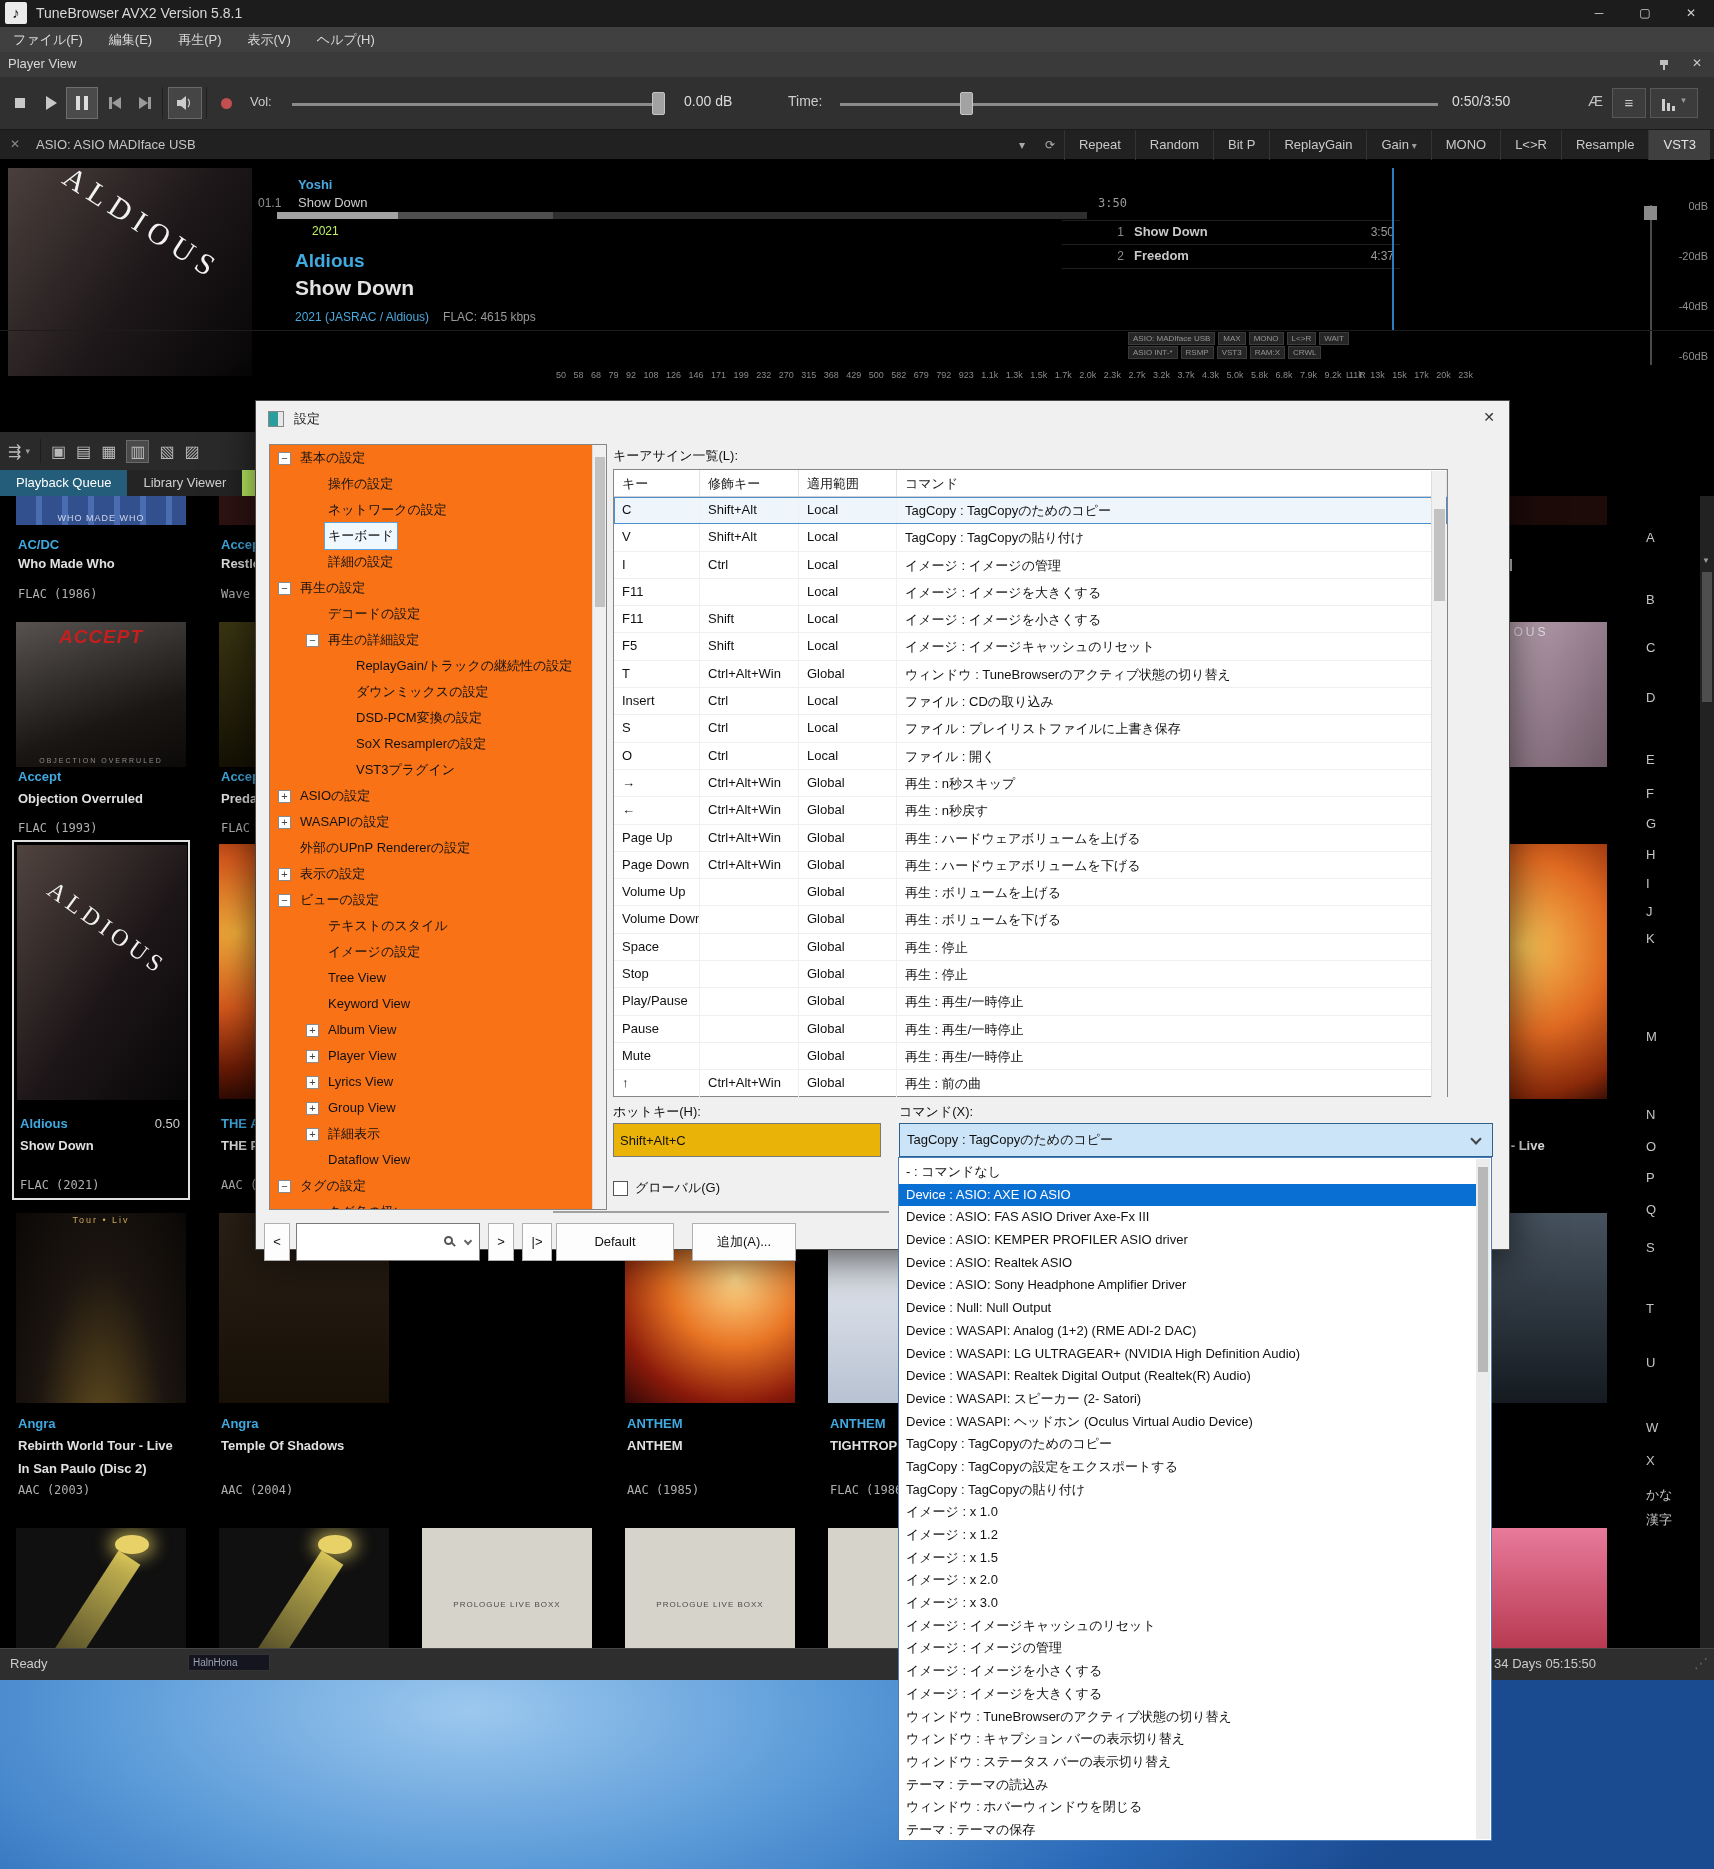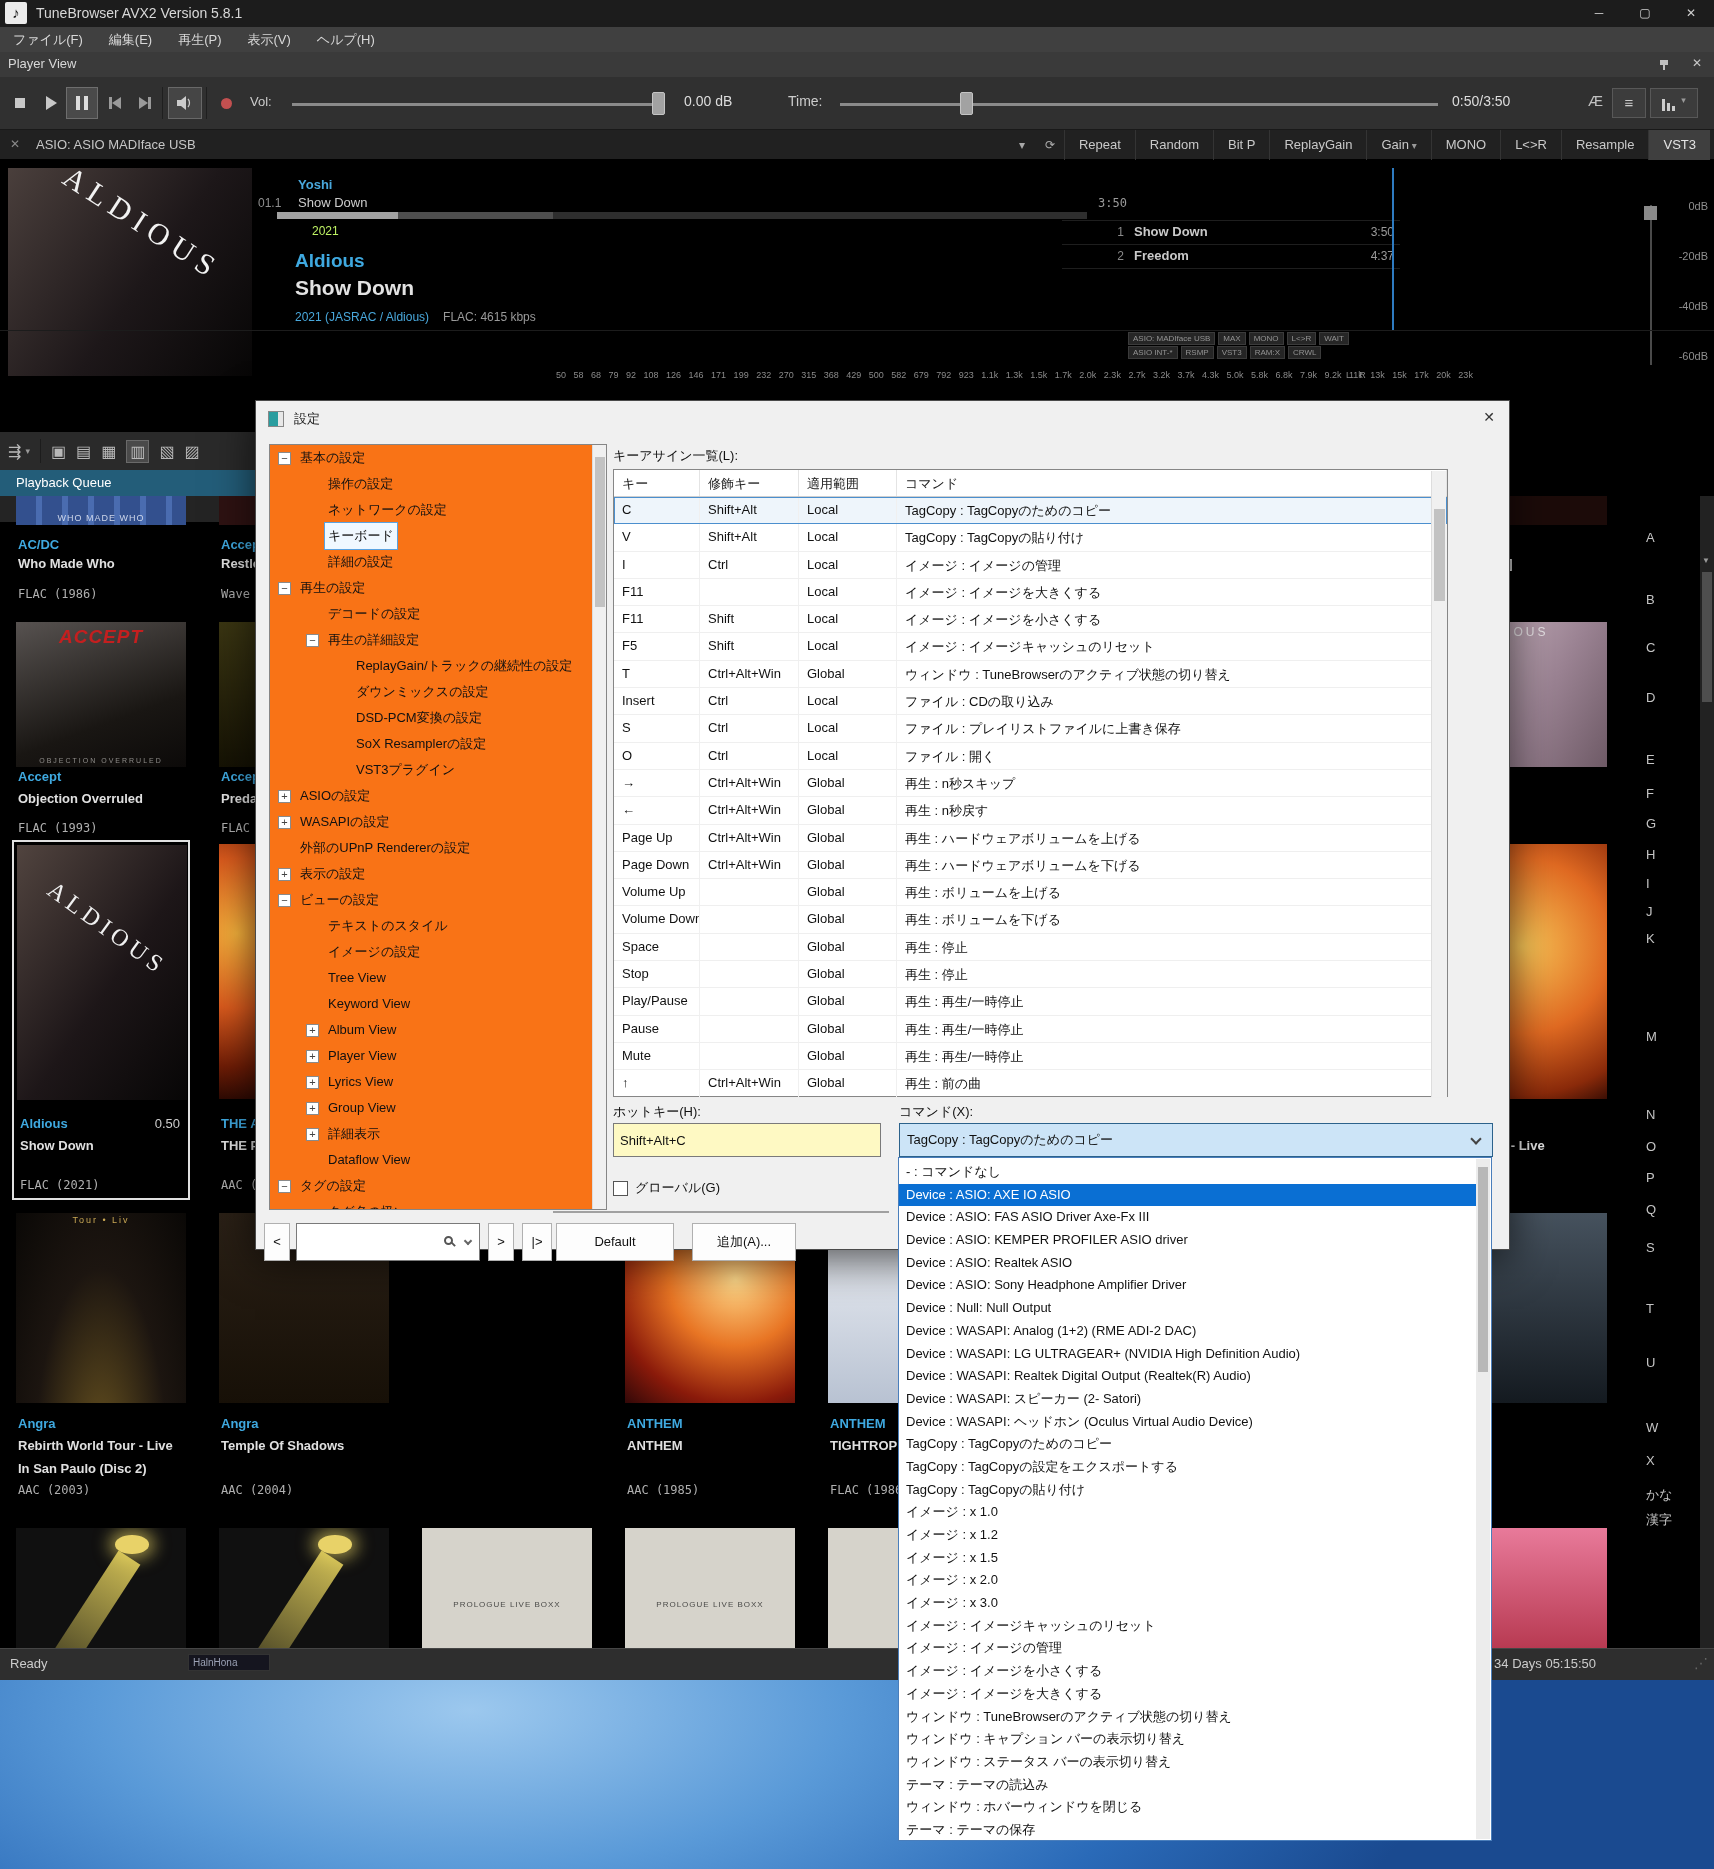--- a/index.html
+++ b/index.html
@@ -89,21 +89,21 @@
   .freqs{position:absolute;left:556px;top:210px;width:806px;font-size:9px;color:#8f8f8f;word-spacing:5px;white-space:nowrap;}
   .lr{position:absolute;left:1346px;top:210px;font-size:9px;color:#8f8f8f;word-spacing:6px;}
   .badges{position:absolute;left:1128px;display:flex;gap:3px;}
   .badge{font-size:8px;color:#949494;background:#262626;border:1px solid #3b3b3b;padding:0 4px;line-height:11px;white-space:nowrap;}
   
   .lefttoolbar{position:absolute;left:0;top:432px;width:255px;height:38px;background:#2a2a2a;display:flex;align-items:center;gap:10px;padding-left:8px;}
   .ltico{font-size:16px;color:#b8b8b8;}
   .ltico.hl{background:#4a4a4a;border:1px solid #6a6a6a;padding:1px 3px;}
   .ltsep{width:1px;height:24px;background:#1c1c1c;}
   .ltdd{font-size:9px;color:#999;margin-left:-6px;}
-  .tabs{position:absolute;left:0;top:470px;width:255px;height:26px;display:flex;background:#bef264;flex-direction:column;}
+  .tabs{position:absolute;left:0;top:470px;width:255px;height:26px;display:flex;background:#bef264;}
   .tab{padding:0 16px;line-height:26px;font-size:13px;color:#d0d0d0;background:#242424;white-space:nowrap;}
   .tab.active{background:#235d79;color:#ffffff;}
   
   .tile{position:absolute;width:170px;overflow:hidden;}
   .cover{position:absolute;left:0;top:0;width:170px;overflow:hidden;}
   .t-artist{position:absolute;left:2px;font-size:13px;font-weight:bold;color:#3fa9e0;white-space:nowrap;}
   .t-title,.t-title2{position:absolute;left:2px;font-size:13px;font-weight:bold;color:#e0e0e0;white-space:nowrap;}
   .t-fmt{position:absolute;left:2px;font-size:12px;font-family:"DejaVu Sans Mono",monospace;color:#b0b0b0;white-space:nowrap;}
   .cap{position:absolute;width:100%;text-align:center;}
   
@@ -195,21 +195,21 @@
   .keytable{position:absolute;left:357px;top:68px;width:835px;height:628px;background:#fff;border:1px solid #868686;}
   .thead,.trow{display:grid;grid-template-columns:86px 99px 98px 1fr;}
   .thead{height:27px;border-bottom:1px solid #cfcfcf;}
   .thead span{font-size:13px;color:#222;padding:5px 0 0 8px;border-right:1px solid #e4e4e4;}
   .trow{height:27.3px;border-bottom:1px solid #efefef;}
   .trow span{font-size:13px;color:#111;padding:5px 0 0 8px;border-right:1px solid #f0f0f0;white-space:nowrap;overflow:hidden;}
   .trow.sel{background:#eef5fb;outline:1px solid #4b8fce;outline-offset:-1px;}
   .tablescroll{position:absolute;right:1px;top:1px;width:15px;height:626px;background:#f0f0f0;border-left:1px solid #ddd;}
   .tablescroll .thumb{position:absolute;left:2px;top:38px;width:11px;height:92px;background:#c2c2c2;}
   .hk-label{position:absolute;left:357px;top:702px;font-size:13px;color:#111;}
-  .hk-input{position:absolute;left:357px;top:722px;width:268px;height:34px;border:1px solid #7a7a7a;background:#fef9c3;font-size:13px;font-family:"Liberation Sans",sans-serif;padding-left:6px;color:#111;}
+  .hk-input{position:absolute;left:357px;top:722px;width:268px;height:34px;border:1px solid #7a7a7a;background:#eab308;font-size:13px;font-family:"Liberation Sans",sans-serif;padding-left:6px;color:#111;}
   .glb{position:absolute;left:357px;top:778px;display:flex;align-items:center;gap:7px;font-size:13px;color:#111;}
   .glb .box{width:15px;height:15px;border:1px solid #555;background:#fff;}
   .cmd-label{position:absolute;left:643px;top:702px;font-size:13px;color:#111;}
   .combo{position:absolute;left:643px;top:722px;width:594px;height:34px;background:#cce4f7;border:1px solid #2c628b;font-size:13px;color:#111;line-height:32px;padding-left:7px;}
   .combo .chev{position:absolute;right:12px;top:11px;width:8px;height:8px;border-right:2px solid #444;border-bottom:2px solid #444;transform:rotate(45deg);}
   .dlg-sep{position:absolute;left:297px;top:810px;width:336px;height:2px;background:#a0a0a0;}
   .dbtn{position:absolute;top:822px;height:38px;background:#fdfdfd;border:1px solid #b0b0b0;font-size:13px;color:#111;text-align:center;}
   .b-prev{left:8px;width:26px;line-height:36px;}
   .b-search{left:40px;width:184px;background:#fff;border:1px solid #7a7a7a;}
   .mag{position:absolute;right:26px;top:12px;width:9px;height:9px;border:2px solid #555;border-radius:50%;}

